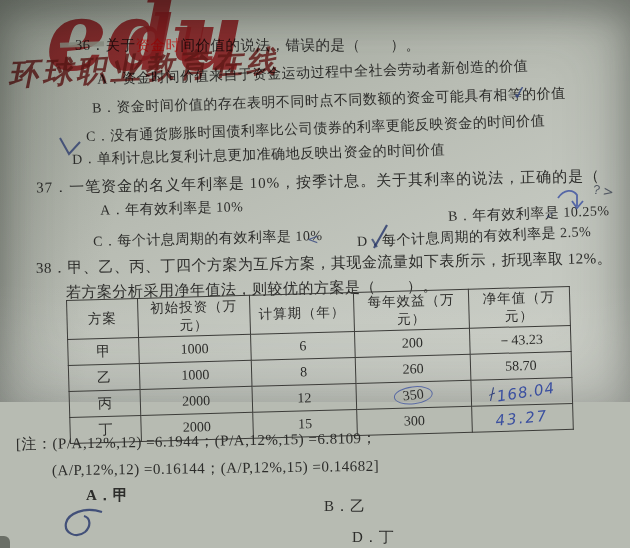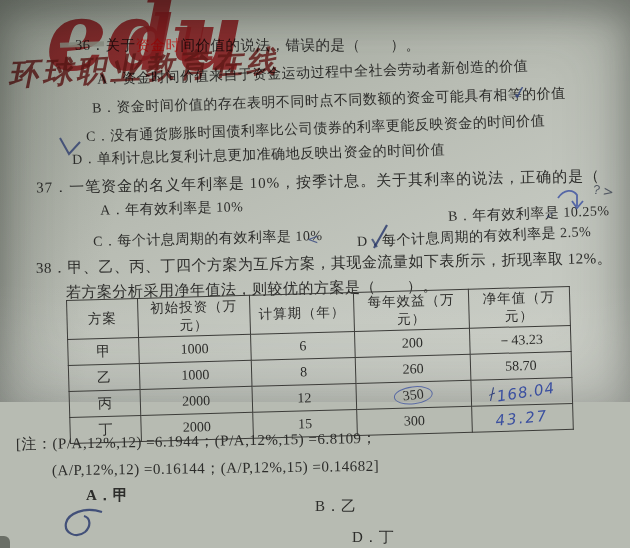--- a/index.html
+++ b/index.html
@@ -111,21 +111,21 @@
       <td>300</td>
       <td><span class="hw hw-ding">43.27</span></td>
     </tr>
   </tbody>
     </table>
 
   <div class="line" style="left:16px;top:432px;transform:rotate(-1deg);">[注：(P/A,12%,12) =6.1944；(P/A,12%,15) =6.8109；</div>
   <div class="line" style="left:52px;top:459px;transform:rotate(-.8deg);">(A/P,12%,12) =0.16144；(A/P,12%,15) =0.14682]</div>
 
   <div class="line" style="left:86px;top:486px;font-weight:bold;">A．甲</div>
-  <div class="line" style="left:315px;top:497px;">B．乙</div>
+  <div class="line" style="left:324px;top:497px;">B．乙</div>
   <div class="line" style="left:84px;top:516px;margin-top:36px;">C．丙</div>
   <div class="line" style="left:352px;top:528px;">D．丁</div>
 
   <div class="pen pen-b36">✓</div>
   <div class="pen pen-q37mark">？&gt;</div>
   <div class="pen pen-cmark">&lt;</div>
   <div class="pen pen-faint">✓</div>
 
   <svg class="penstroke" style="left:56px;top:134px;" width="30" height="26">
     <path d="M4 4 L13 20 L24 8" stroke="#2e3d6e" stroke-width="2" fill="none" opacity=".8"></path>

